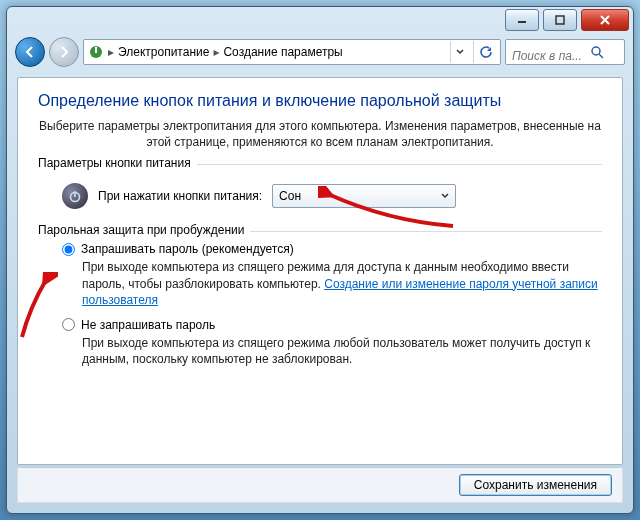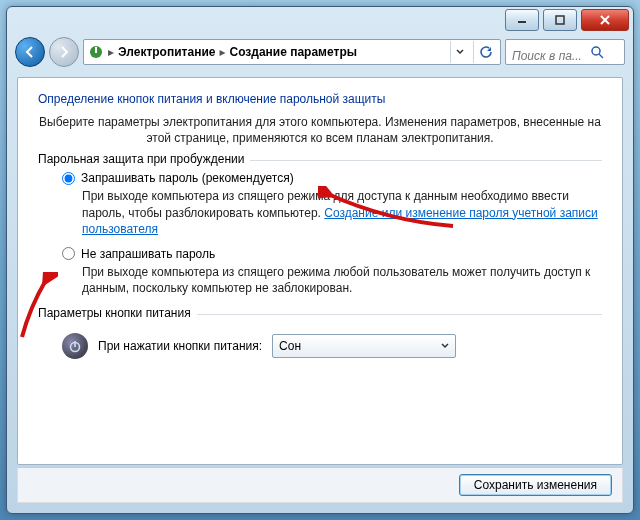--- a/index.html
+++ b/index.html
@@ -9,29 +9,29 @@
   
   .titlebar{height:26px;display:flex;justify-content:flex-end;align-items:flex-start;padding:2px 0 0 0;}
   .winbtn{width:32px;height:20px;margin-right:4px;border:1px solid #5a7a9a;border-radius:3px;background:linear-gradient(180deg,#f5fbff 0%,#cfe2f0 50%,#b8d0e3 100%);display:flex;align-items:center;justify-content:center;cursor:pointer;}
   .winbtn.close{width:46px;border-color:#a03020;background:linear-gradient(180deg,#f08070 0%,#d04030 50%,#b02010 100%);}
   .winbtn svg{display:block;}
   
   .navrow{height:34px;display:flex;align-items:center;padding:0 8px;gap:4px;}
   .navcircle{width:28px;height:28px;border-radius:50%;background:radial-gradient(circle at 30% 30%,#5fb0f0,#0a5aa0);border:1px solid #083f70;display:flex;align-items:center;justify-content:center;}
   .navcircle.disabled{background:radial-gradient(circle at 30% 30%,#e0e8f0,#a8b8c8);border-color:#8898a8;}
   .addrbar{flex:1;height:24px;background:#fff;border:1px solid #8aa0b4;border-radius:2px;display:flex;align-items:center;padding:0 4px;gap:4px;}
-  .crumb{color:#000;font-weight:bold;}
+  .crumb{color:#000;}
   .crumbarrow{color:#555;}
   .addr-dd{width:18px;height:22px;border-left:1px solid #cbd6e0;display:flex;align-items:center;justify-content:center;margin-left:auto;}
   .refresh{width:22px;height:22px;border-left:1px solid #cbd6e0;display:flex;align-items:center;justify-content:center;}
   .searchbox{width:110px;height:24px;background:#fff;border:1px solid #8aa0b4;border-radius:2px;display:flex;align-items:center;padding:0 4px;gap:4px;}
   .searchbox input{border:none;outline:none;width:72px;font-size:12px;font-style:italic;color:#777;background:transparent;margin-top:8px;}
   
   .panel{position:absolute;left:10px;right:10px;top:70px;bottom:48px;background:#fff;border:1px solid #9fb3c4;border-radius:2px;padding:14px 20px 10px 20px;overflow:hidden;}
-  h1{font-size:12px;font-weight:400;color:#003399;margin:0 0 8px 0;}
+  h1{font-size:16px;font-weight:400;color:#003399;margin:0 0 8px 0;}
   .intro{margin:0 0 14px 0;line-height:1.35;color:#222;text-align:center;}
   
   .group{border:none;border-top:1px solid #d7dde3;margin:6px 0 10px 0;padding:8px 0 0 0;position:relative;}
   .group>.legend{position:absolute;top:-9px;left:0;background:#fff;padding-right:6px;color:#000;}
   .pbtn-row{display:flex;align-items:center;gap:10px;padding:10px 0 12px 24px;}
   .pwr-icon{width:26px;height:26px;border-radius:50%;background:radial-gradient(circle at 35% 35%,#88a 0%,#445 70%);display:flex;align-items:center;justify-content:center;}
   .select{width:170px;height:22px;border:1px solid #8aa0b4;border-radius:2px;background:linear-gradient(180deg,#fff,#e8eef4);display:flex;align-items:center;padding:0 6px;justify-content:space-between;cursor:pointer;}
   .radio-block{padding:2px 0 8px 24px;position:relative;}
   .radio-row{display:flex;align-items:center;gap:6px;}
   .radio-desc{margin:3px 0 0 20px;line-height:1.35;color:#222;max-width:520px;}
@@ -107,57 +107,57 @@
           <line x1="9" y1="9" x2="13" y2="13" stroke="#2a5faa" stroke-width="1.5"></line>
         </svg>
     </div>
   </div>
 
   <div class="panel">
     <h1>Определение кнопок питания и включение парольной защиты</h1>
     <p class="intro">Выберите параметры электропитания для этого компьютера. Изменения параметров, внесенные на этой странице, применяются ко всем планам электропитания.</p>
 
     <div class="group">
+      <span class="legend">Параметры кнопки питания</span>
+      <div class="pbtn-row">
+        <div class="pwr-icon">
+          <svg width="14" height="14">
+              <circle cx="7" cy="8" r="4.5" fill="none" stroke="#cde" stroke-width="1.6"></circle>
+              <line x1="7" y1="2" x2="7" y2="8" stroke="#cde" stroke-width="1.6"></line>
+            </svg>
+        </div>
+        <span>При нажатии кнопки питания:</span>
+        <div class="select">
+          <span>Сон</span>
+          <svg width="8" height="8">
+              <path d="M1 2 L4 5 L7 2" fill="none" stroke="#333" stroke-width="1.5"></path>
+            </svg>
+        </div>
+      </div>
+    </div>
+
+    <div class="group">
       <span class="legend">Парольная защита при пробуждении</span>
 
       <div class="radio-block">
         <div class="radio-row">
           <input type="radio" name="pw" checked="" style="">
           <span>Запрашивать пароль (рекомендуется)</span>
         </div>
         <div class="radio-desc">
           <span>При выходе компьютера из спящего режима для доступа к данным необходимо ввести пароль, чтобы разблокировать компьютер. </span><span class="link">Создание или изменение пароля учетной записи пользователя</span>
         </div>
       </div>
 
       <div class="radio-block">
         <div class="radio-row">
           <input type="radio" name="pw" style="">
           <span>Не запрашивать пароль</span>
         </div>
         <div class="radio-desc">При выходе компьютера из спящего режима любой пользователь может получить доступ к данным, поскольку компьютер не заблокирован.</div>
-      </div>
-    </div>
-
-    <div class="group">
-      <span class="legend">Параметры кнопки питания</span>
-      <div class="pbtn-row">
-        <div class="pwr-icon">
-          <svg width="14" height="14">
-              <circle cx="7" cy="8" r="4.5" fill="none" stroke="#cde" stroke-width="1.6"></circle>
-              <line x1="7" y1="2" x2="7" y2="8" stroke="#cde" stroke-width="1.6"></line>
-            </svg>
-        </div>
-        <span>При нажатии кнопки питания:</span>
-        <div class="select">
-          <span>Сон</span>
-          <svg width="8" height="8">
-              <path d="M1 2 L4 5 L7 2" fill="none" stroke="#333" stroke-width="1.5"></path>
-            </svg>
-        </div>
       </div>
     </div>
 
     <svg class="arrow" style="left:300px;top:108px" width="140" height="46">
       <defs>
           <marker id="ah1" markerWidth="8" markerHeight="8" refX="2" refY="4" orient="auto">
             <path d="M8 0 L0 4 L8 8 Z" fill="#d01010"></path>
           </marker>
         </defs>
       <path d="M135 40 Q70 35 10 8" fill="none" stroke="#d01010" stroke-width="4" marker-end="url(#ah1)"></path>

